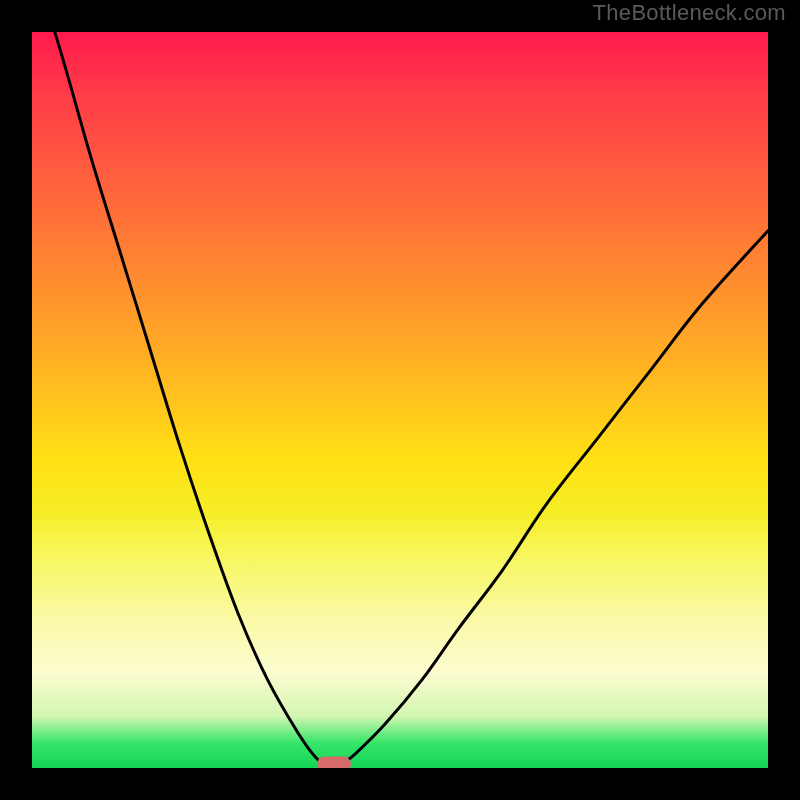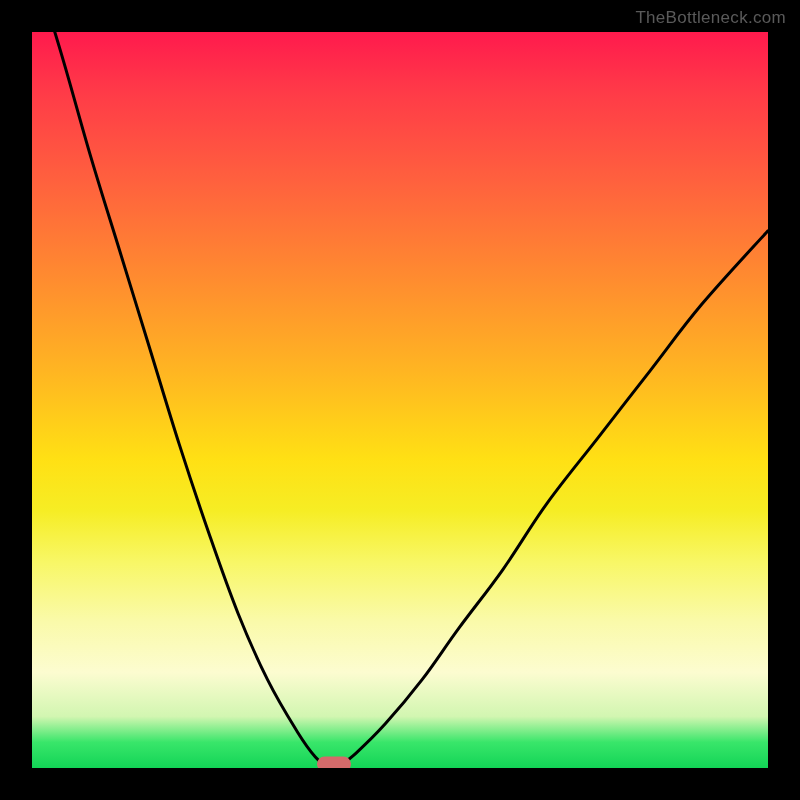--- a/index.html
+++ b/index.html
@@ -5,24 +5,24 @@
   * { margin: 0; padding: 0; box-sizing: border-box; }
   body {
     width: 800px;
     height: 800px;
     background: #000;
     position: relative;
     font-family: Arial, sans-serif;
   }
   .watermark {
     position: absolute;
-    top: 8px;
+    top: 0;
     right: 14px;
     color: #5a5a5a;
-    font-size: 17px;
+    font-size: 22px;
     font-weight: 500;
     letter-spacing: 0.3px;
     z-index: 30;
     margin-left: 24px;
   }
   .plot-area {
     position: absolute;
     left: 32px;
     top: 32px;
     width: 736px;

